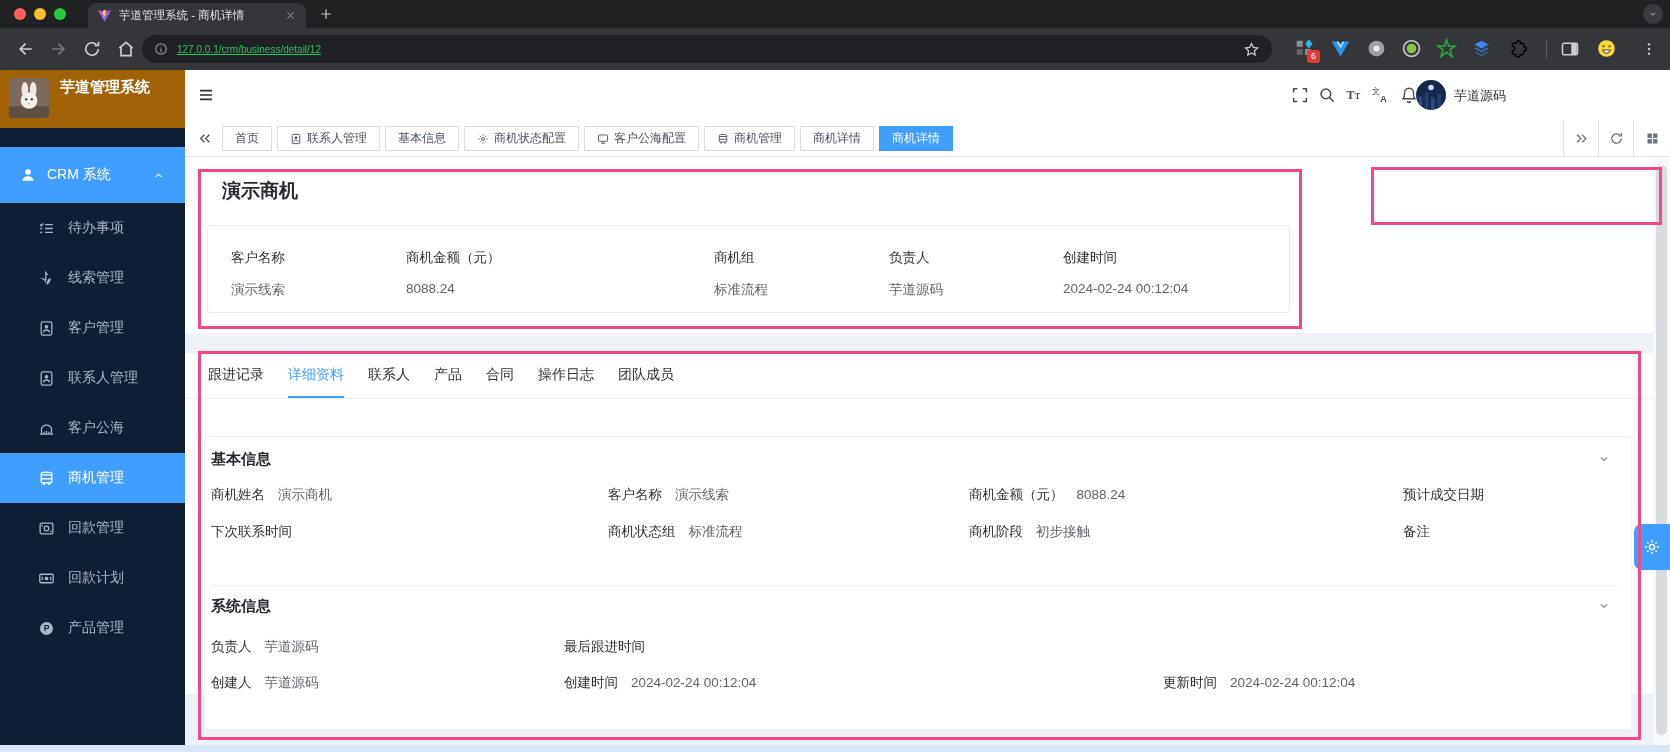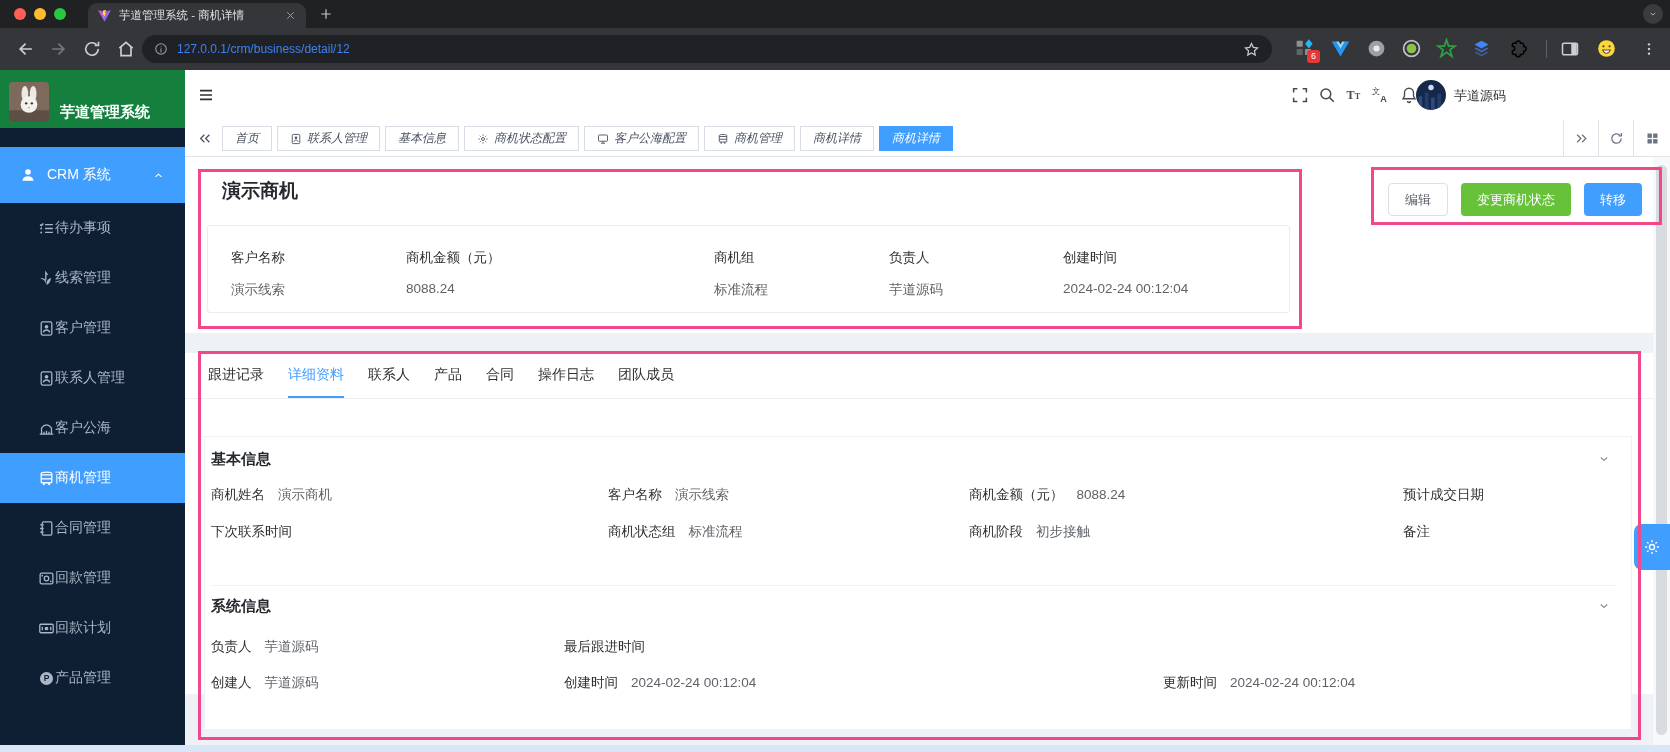--- a/index.html
+++ b/index.html
@@ -20,57 +20,57 @@
   .btab-close{width:13px;height:13px;color:#9aa0a6;flex:0 0 auto;}
   .newtab{position:absolute;left:319px;top:7px;width:14px;height:14px;color:#c6c8cb;}
   .winchev{position:absolute;right:7px;top:4px;width:20px;height:20px;border-radius:50%;
     background:#3a3c3f;color:#c6c8cb;padding:5px;}
   .toolbar{position:absolute;left:0;top:28px;width:100%;height:42px;background:#35363a;}
   .tb-ico{position:absolute;top:11px;width:20px;height:20px;color:#ccced1;}
   .tb-ico.dim{color:#74787c;}
   .urlbar{position:absolute;left:142px;top:7px;width:1130px;height:28px;background:#202124;
     border-radius:14px;display:flex;align-items:center;padding:0 12px;gap:9px;}
   .info-ico{width:14px;height:14px;color:#9aa0a6;flex:0 0 auto;}
-  .url-text{flex:1;color:#3b82f6;font-size:12px;white-space:nowrap;overflow:hidden;}
+  .url-text{flex:1;color:#22c55e;font-size:10px;white-space:nowrap;overflow:hidden;text-decoration:underline;}
   .star-ico{width:17px;height:17px;color:#c7cacd;flex:0 0 auto;}
   .ext{position:absolute;top:10px;width:21px;height:21px;}
   .ext-badge{position:absolute;right:-5px;bottom:-4px;min-width:13px;height:13px;background:#e53935;
     color:#fff;font-size:9px;border-radius:3px;text-align:center;line-height:13px;padding:0 2px;}
   .ext-div{position:absolute;left:1546px;top:12px;width:1px;height:18px;background:#5c6064;}
   .panel-ico{position:absolute;left:1560px;top:11px;width:20px;height:20px;color:#ccced1;}
   .emoji-ico{position:absolute;left:1596px;top:10px;width:21px;height:21px;}
   .dots-ico{position:absolute;left:1641px;top:11px;width:16px;height:20px;color:#ccced1;}
 
   
   .sidebar{position:absolute;left:0;top:70px;width:185px;height:682px;background:#0e1e33;}
-  .logo-row{height:58px;background:#15803d;display:flex;align-items:flex-end;padding:8px 9px 6px;gap:11px;}
+  .logo-row{height:58px;background:#a16207;display:flex;align-items:flex-start;padding:8px 9px 6px;gap:11px;}
   .logo-img{width:40px;height:40px;border-radius:4px;overflow:hidden;flex:0 0 auto;}
   .logo-title{color:#fff;font-size:15px;font-weight:bold;white-space:nowrap;}
   .menu-parent{margin-top:19px;height:56px;background:var(--accent,#409eff);color:#fff;
     display:flex;align-items:center;padding:0 20px;gap:11px;font-size:14px;}
   .mp-icon{width:16px;height:16px;}
   .mp-chev{width:13px;height:13px;margin-left:auto;}
-  .menu-item{height:50px;display:flex;align-items:center;padding:0 16px 0 38px;
+  .menu-item{height:50px;display:flex;align-items:center;padding:0 16px 0 38px;gap:13px;
     color:#aab6c4;font-size:14px;cursor:pointer;}
   .menu-item.active{background:var(--accent,#409eff);color:#fff;}
   .mi-icon{width:17px;height:17px;flex:0 0 auto;}
   .mi-chev{width:12px;height:12px;margin-left:auto;}
 
   
   .appheader{position:absolute;left:185px;top:70px;width:1485px;height:50px;background:#fff;}
   .hamburger{position:absolute;left:11px;top:17px;width:20px;height:16px;color:#2b2f36;}
   .ah-ico{position:absolute;top:16px;width:18px;height:18px;color:#464b52;}
   .ah-avatar{position:absolute;left:1231px;top:10px;width:30px;height:30px;border-radius:50%;overflow:hidden;}
   .ah-name{position:absolute;left:1269px;top:17px;font-size:13px;color:#303133;white-space:nowrap;}
 
   
   .pagetabs{position:absolute;left:185px;top:120px;width:1485px;height:37px;background:#fff;
     border-bottom:1px solid #e0e3e8;}
   .pt-back{position:absolute;left:12px;top:11px;width:16px;height:15px;color:#495060;}
-  .pt-list{position:absolute;left:37px;top:6px;display:flex;gap:5px;font-style:italic;}
+  .pt-list{position:absolute;left:37px;top:6px;display:flex;gap:5px;}
   .ptab{height:25px;border:1px solid #d8dce5;background:#fff;color:#495060;font-size:12px;
     display:flex;align-items:center;padding:0 12px;gap:5px;white-space:nowrap;cursor:pointer;}
   .ptab.active{background:var(--accent,#409eff);border-color:var(--accent,#409eff);color:#fff;}
   .pt-icon{width:12px;height:12px;}
   .pt-ctrl{position:absolute;top:0;height:36px;width:35px;border-left:1px solid #e0e3e8;
     display:flex;align-items:center;justify-content:center;color:#6b7280;}
   .pt-ctrl span{width:15px;height:15px;display:block;}
 
   
   .content{position:absolute;left:185px;top:157px;width:1485px;height:595px;background:#eef1f6;}
@@ -370,30 +370,20 @@
               <path d="M4.5 16.5V5.2C4.5 3.8 7 3 12 3s7.5.8 7.5 2.2v11.3a1.5 1.5 0 0 1-1.5 1.5H6a1.5 1.5 0 0 1-1.5-1.5z"></path>
               <path d="M4.5 7h15M4.5 12.5h15"></path>
               <circle cx="8.3" cy="19.8" r="1.6" fill="currentColor" stroke="none"></circle>
               <circle cx="15.7" cy="19.8" r="1.6" fill="currentColor" stroke="none"></circle>
             </svg>
           </span>
           <span class="mi-label">商机管理</span>
 
         </div>
 
-        <div class="menu-item">
-          <span class="mi-icon">
-            <svg viewBox="0 0 24 24" fill="none" stroke="currentColor" stroke-width="1.8">
-              <rect x="6" y="2.8" width="13.5" height="18.4" rx="1.8"></rect>
-              <path d="M3 7h5M3 12h5M3 17h5"></path>
-            </svg>
-          </span>
-          <span class="mi-label">合同管理</span>
-
-        </div>
 
         <div class="menu-item">
           <span class="mi-icon">
             <svg viewBox="0 0 24 24" fill="none" stroke="currentColor" stroke-width="1.8">
               <rect x="3" y="4.5" width="18" height="15" rx="2"></rect>
               <circle cx="12" cy="12" r="3.2"></circle>
               <path d="M6 8h.01M18 16h.01" stroke-linecap="round" stroke-width="2.4"></path>
             </svg>
           </span>
           <span class="mi-label">回款管理</span>
@@ -568,25 +558,20 @@
             <rect x="4" y="13" width="7" height="7"></rect>
             <rect x="13" y="13" width="7" height="7"></rect>
           </svg>
         </span>
       </div>
   </div>
 
   <div class="content">
     <section class="headcard">
       <h1 class="page-title" style="margin:0">演示商机</h1>
-      <div class="actions">
-        <button class="btn btn-plain">编辑</button>
-        <button class="btn btn-green">变更商机状态</button>
-        <button class="btn btn-blue">转移</button>
-      </div>
       <div class="summary">
 
           <div class="sum-col">
             <span class="sum-label">客户名称</span>
             <span class="sum-value">演示线索</span>
           </div>
 
           <div class="sum-col">
             <span class="sum-label">商机金额（元）</span>
             <span class="sum-value">8088.24</span>

